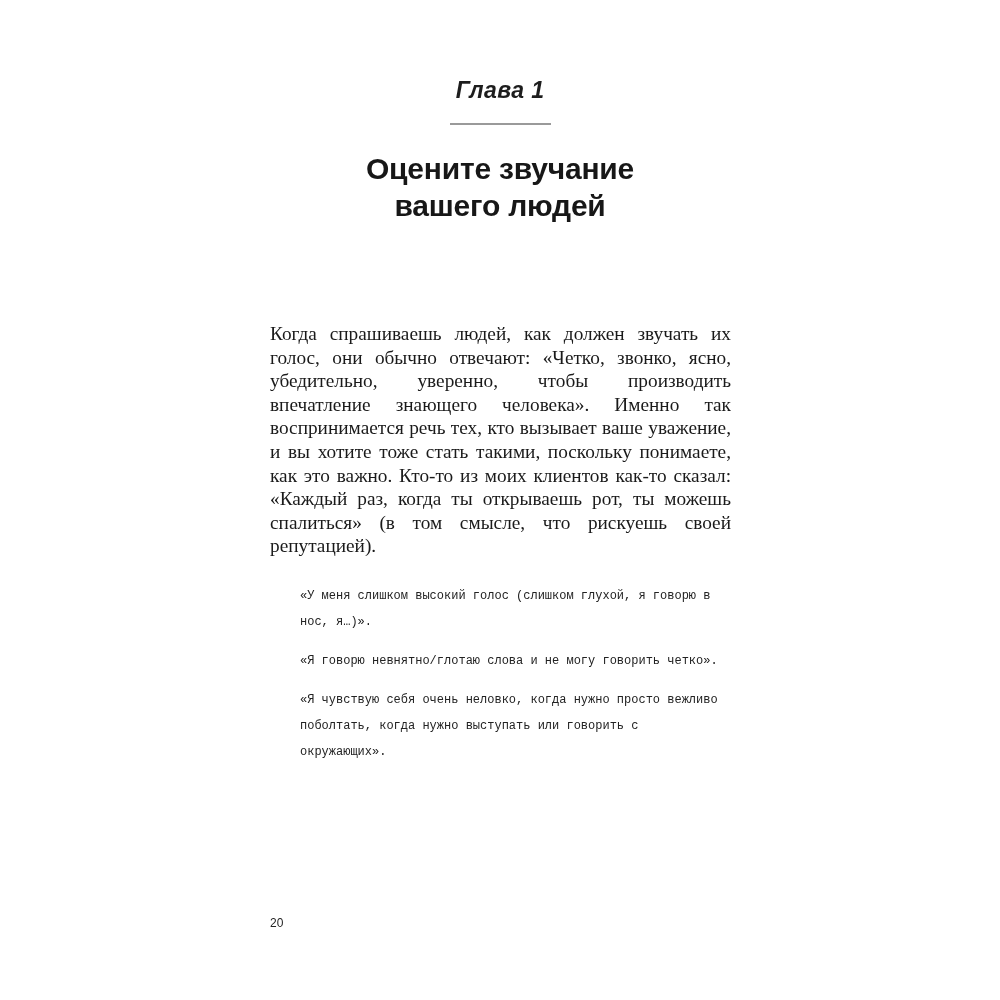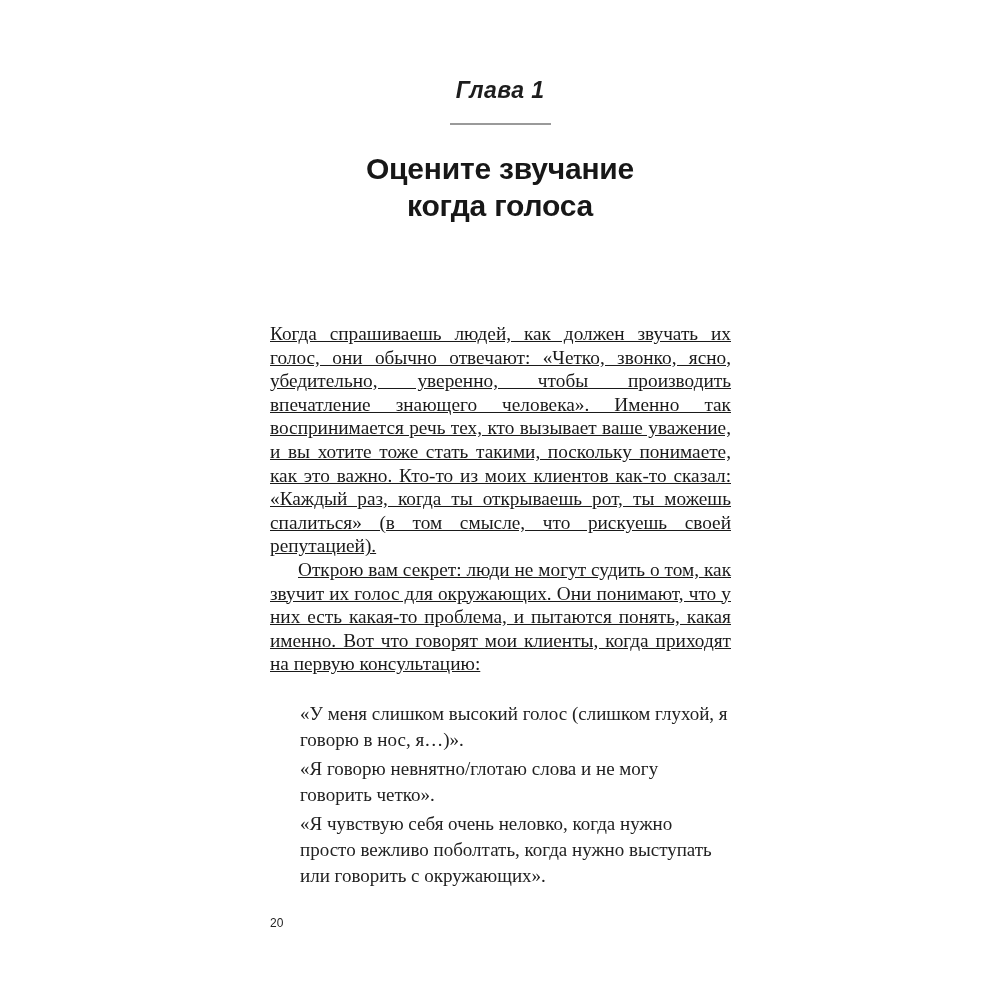--- a/index.html
+++ b/index.html
@@ -77,47 +77,46 @@
 
   .body-paragraph {
     font-family: "Liberation Serif", "DejaVu Serif", serif;
     font-size: 19.3px;
     line-height: 23.6px;
     text-align: justify;
     text-justify: inter-word;
     color: #1a1a1a;
     margin: 0;
     hyphens: manual;
-    text-decoration: underline;
   }
 
   .body-paragraph + .body-paragraph {
     text-indent: 28px;
   }
 
   
   .quote-list {
     margin: 25px 0 0 0;
     padding: 0;
     list-style: none;
   }
 
   .quote-item {
-    font-family: Liberation Serif, serif;
-    font-size: 19px;
+    font-family: Liberation Mono, monospace;
+    font-size: 12px;
     line-height: 26px;
     color: #222222;
     text-align: left;
     margin: 0 0 0 30px;
     padding: 0;
     width: 428px;
   }
 
   .quote-item + .quote-item {
-    margin-top: 3px;
+    margin-top: 13px;
   }
 
   
   .page-number {
     position: absolute;
     left: 270px;
     top: 912px;
     font-family: "Liberation Sans", "DejaVu Sans", sans-serif;
     font-size: 12px;
     line-height: 22px;
@@ -127,28 +126,27 @@
 </style>
 </head>
 <body>
 
 <div class="page">
 
   <header class="chapter-header">
     <div class="chapter-eyebrow">Глава 1</div>
     <hr class="chapter-rule">
     <h1 class="chapter-title">Оцените звучание
-когда голоса</h1>
+вашего людей</h1>
   </header>
 
   <main class="content">
 
     <p class="body-paragraph">Когда спрашиваешь людей, как должен звучать их голос, они обычно отвечают: «Четко, звонко, ясно, убедительно, уверенно, чтобы производить впечатление знающего человека». Именно так воспринимается речь тех, кто вызывает ваше уважение, и вы хотите тоже стать такими, поскольку понимаете, как это важно. Кто-то из моих клиентов как-то сказал: «Каждый раз, когда ты открываешь рот, ты можешь спалиться» (в том смысле, что рискуешь своей репутацией).</p>
 
-    <p class="body-paragraph">Открою вам секрет: люди не могут судить о том, как звучит их голос для окружающих. Они понимают, что у них есть какая-то проблема, и пытаются понять, какая именно. Вот что говорят мои клиенты, когда приходят на первую консультацию:</p>
 
     <ul class="quote-list">
       <li class="quote-item">«У меня слишком высокий голос (слишком глухой, я говорю в нос, я…)».</li>
       <li class="quote-item">«Я говорю невнятно/глотаю слова и не могу говорить четко».</li>
       <li class="quote-item">«Я чувствую себя очень неловко, когда нужно просто вежливо поболтать, когда нужно выступать или говорить с окружающих».</li>
     </ul>
 
   </main>
 
   <div class="page-number">20</div>

